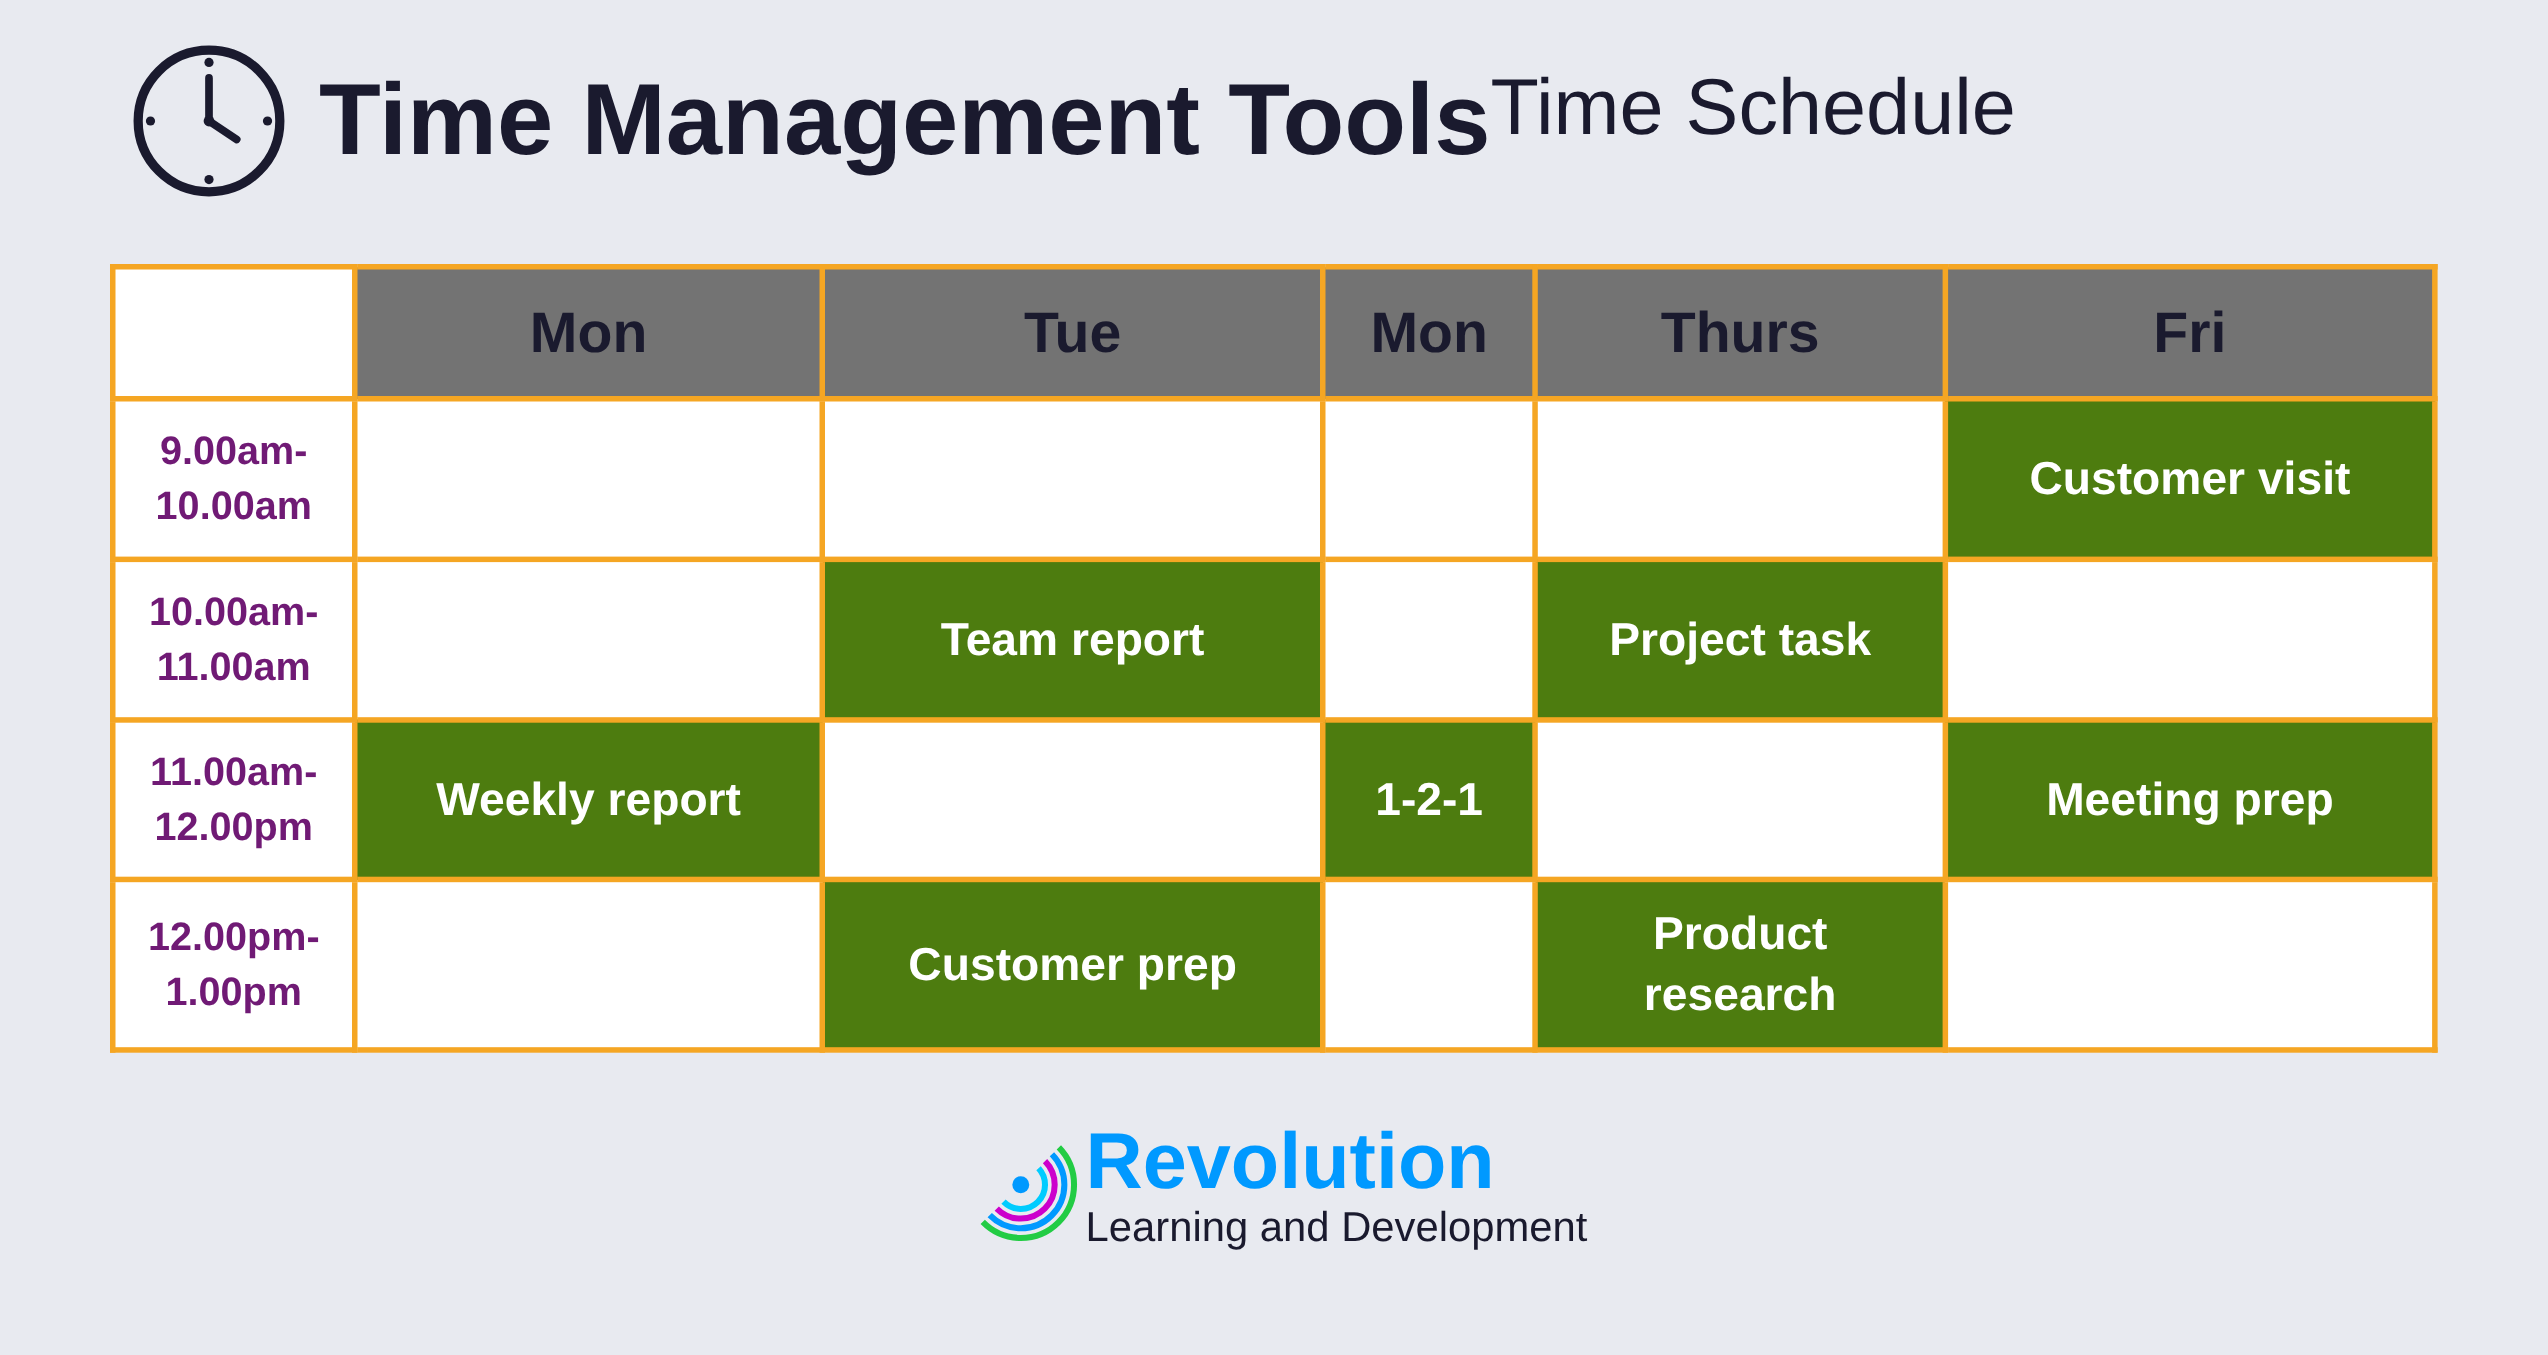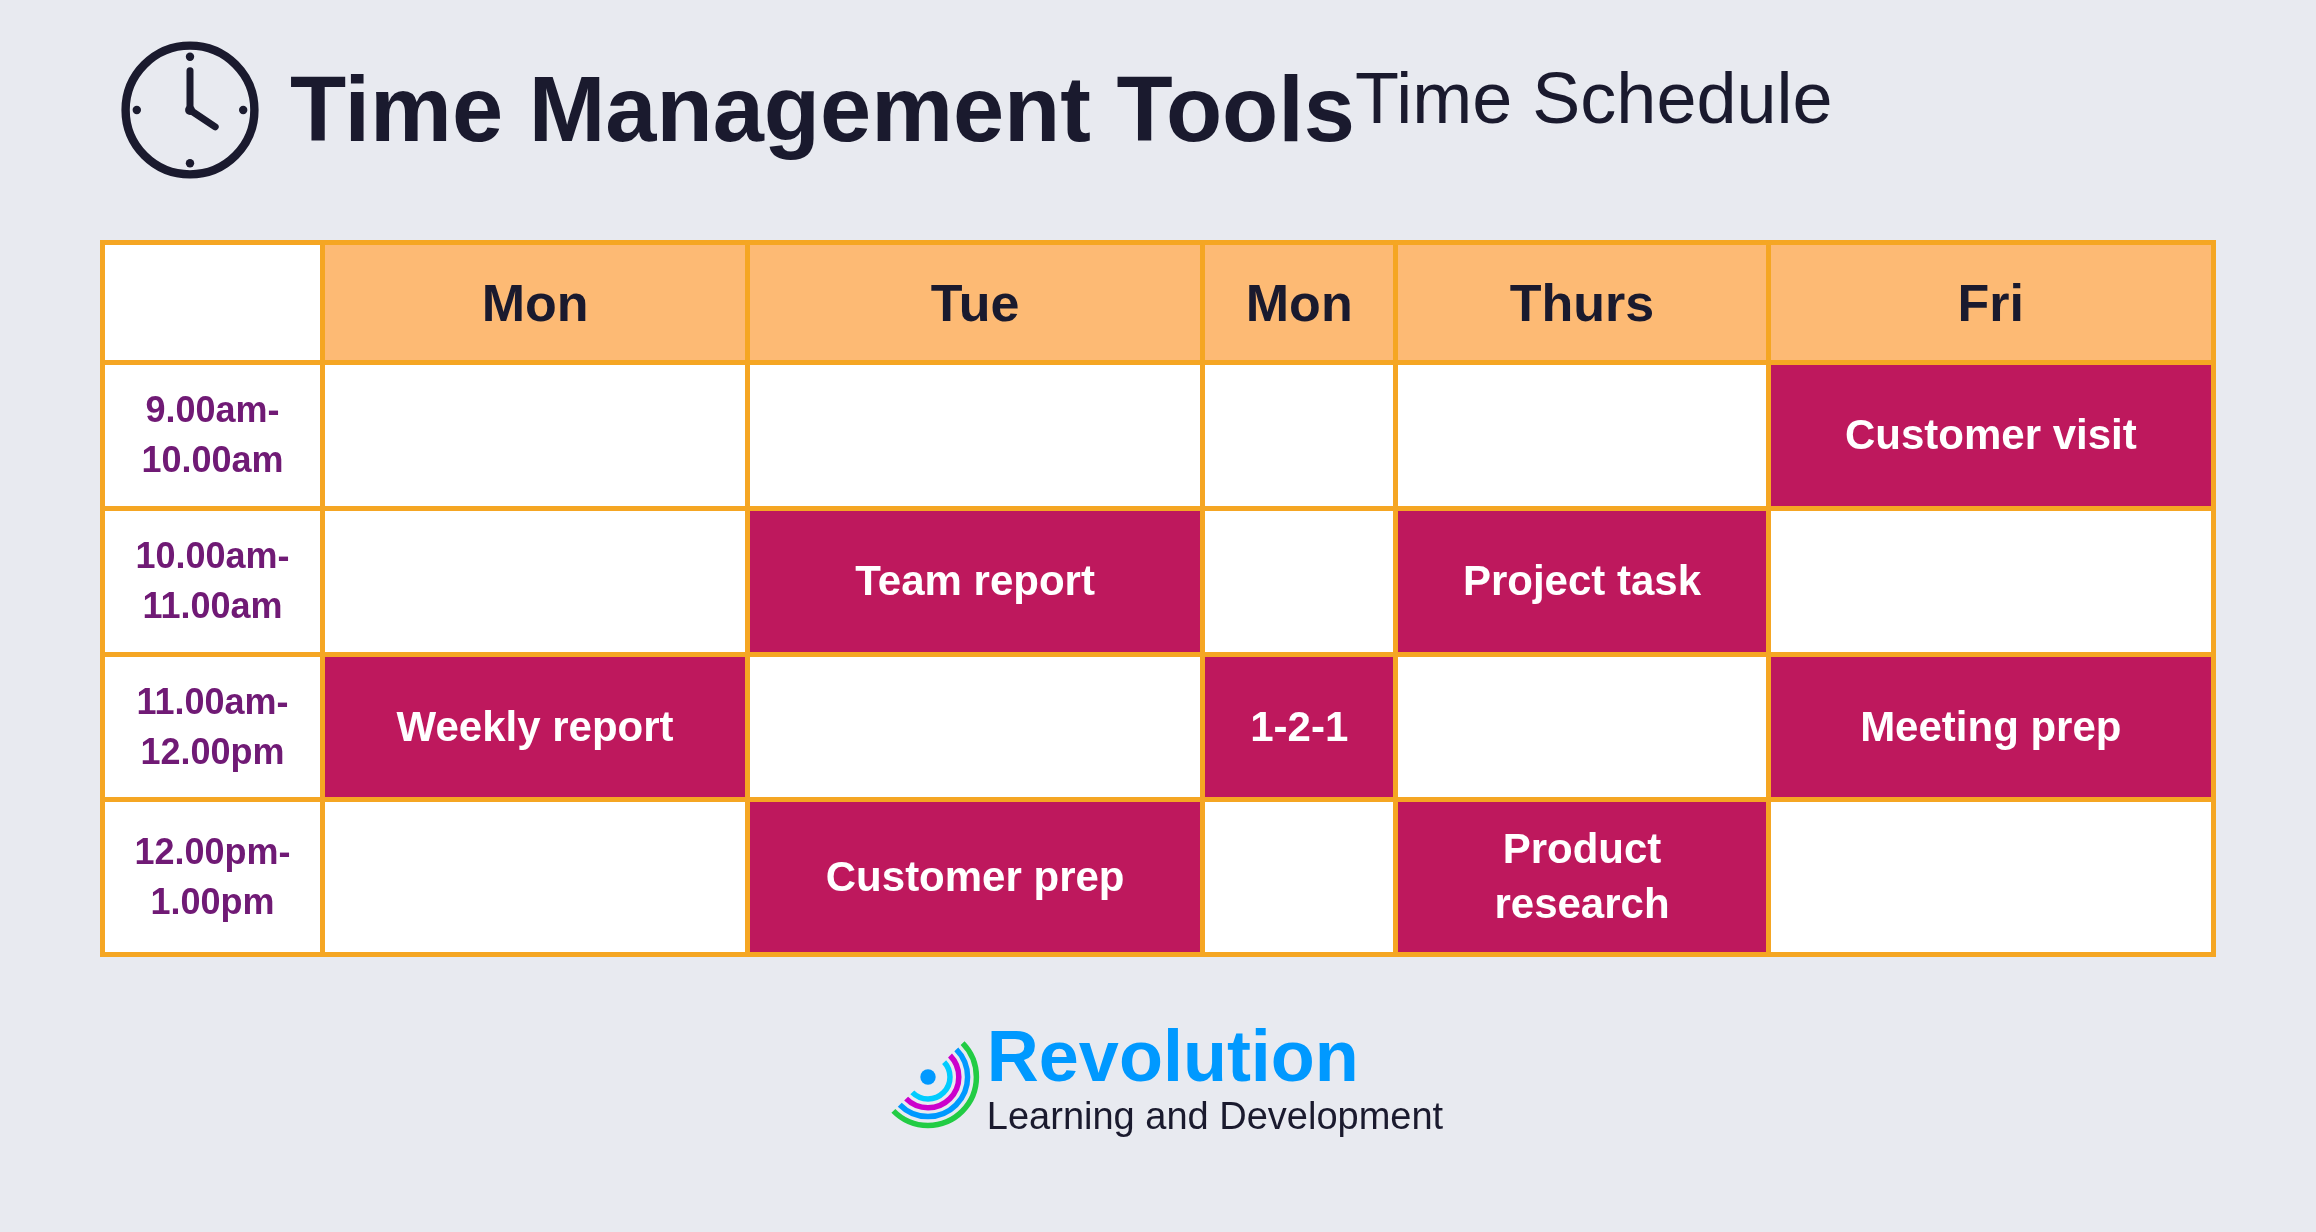--- a/index.html
+++ b/index.html
@@ -69,21 +69,21 @@
 
     .schedule-table th,
     .schedule-table td {
       border: 5px solid #f5a623;
       text-align: center;
       vertical-align: middle;
       padding: 20px 15px;
     }
 
     .schedule-table thead th {
-      background-color: #fdba74;
+      background-color: #737373;
       font-size: 52px;
       font-weight: 800;
       color: #1a1a2e;
       height: 120px;
     }
 
     .schedule-table thead th.day-header-empty {
       background-color: #ffffff;
     }
 
@@ -97,21 +97,21 @@
       line-height: 1.4;
       height: 130px;
     }
 
     .empty-cell {
       background-color: #ffffff;
       height: 130px;
     }
 
     .task-cell {
-      background-color: #be185d;
+      background-color: #4d7c0f;
       color: #ffffff;
       font-size: 42px;
       font-weight: 800;
       height: 130px;
       line-height: 1.3;
     }
 
     
     .footer {
       width: 100%;

